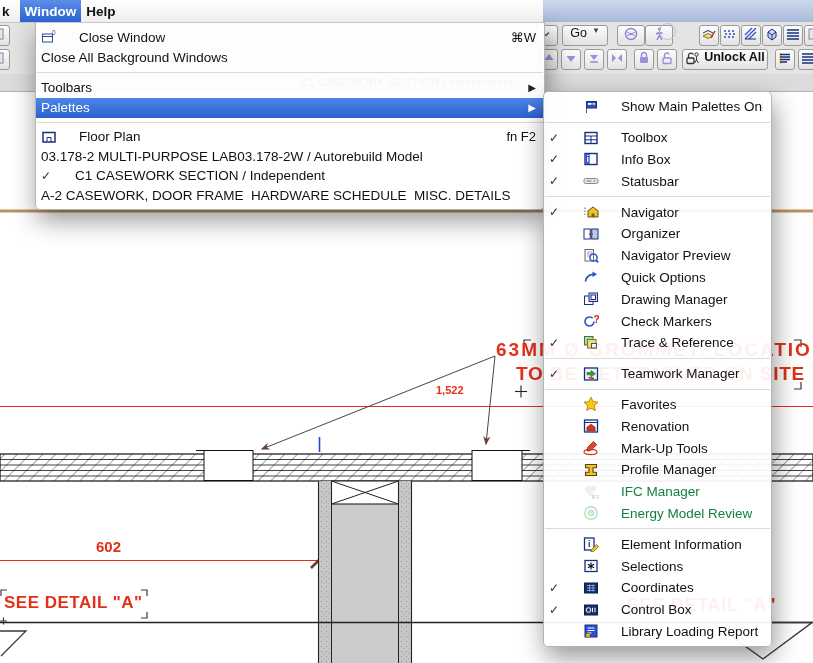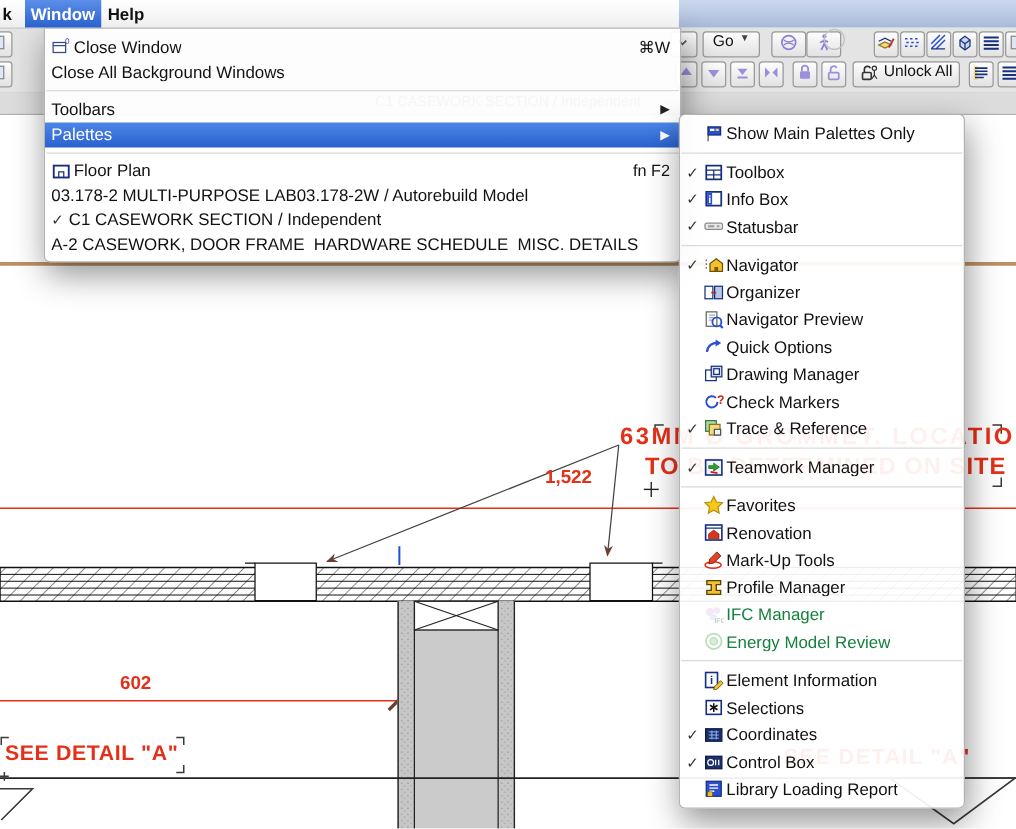--- a/index.html
+++ b/index.html
@@ -21,40 +21,40 @@
   .tbtn{position:absolute;height:21px;border:1px solid #9a9a9a;border-radius:3px;
         background:linear-gradient(#fdfdfd,#e2e2e2);display:flex;justify-content:center;
         box-sizing:border-box;font-size:12.5px;color:#111;}
   .tbtn svg{display:block;}
   .tb-circle{position:absolute;width:15px;height:15px;border-radius:50%;border:1.5px solid #c2c2c2;background:transparent;}
   
   .menu{position:absolute;background:rgba(255,255,255,0.93);border:1px solid #b4b4b4;
         box-shadow:2px 10px 26px rgba(0,0,0,.42);font-size:13.5px;color:#111;padding:4px 0;}
   #window-menu{left:35px;top:22px;width:508px;border-radius:0 0 5px 5px;z-index:20;}
   #palettes-submenu{left:543px;top:91px;width:227px;border-radius:5px;z-index:21;}
-  .mrow{display:flex;align-items:center;padding:0 8px 0 5px;position:relative;box-sizing:border-box;}
+  .mrow{display:flex;align-items:center;padding:0 8px 0 5px;position:relative;box-sizing:border-box;gap:20px;}
   #window-menu .mrow{height:20.5px;}
   #window-menu .mrow.winitem{height:19.5px;}
   #palettes-submenu .mrow{height:21.8px;}
   .mrow.hl{background:linear-gradient(#4d86e8,#2a61ce);color:#fff;}
   .mrow .chk{width:14px;flex:0 0 14px;font-size:12px;color:#333;}
   .mrow .chk.inline{width:auto;flex:0 0 auto;margin-right:4px;}
   .mrow .mi{flex:0 0 18px;width:18px;display:flex;align-items:center;}
   .mrow .lbl{white-space:pre;overflow:hidden;}
   .mrow .sc{margin-left:auto;font-size:13px;color:#111;white-space:pre;}
   .mrow .arr{margin-left:auto;font-size:10px;color:#222;}
   .mrow.hl .arr{color:#fff;}
   .mrow.disabled{color:#15803d;}
   .mrow.disabled .mi{opacity:.55;}
   .msep{border-top:1px solid #dadada;margin:4px 1px;}
   
   #canvas{position:absolute;left:0;top:91px;width:813px;height:572px;background:#fff;z-index:0;}
   #drawing{position:absolute;left:0;top:0;width:813px;height:663px;z-index:1;}
   .redtxt{position:absolute;color:#e43018;font-weight:bold;white-space:pre;line-height:1.05;}
-  #dim-1522{left:436px;top:374px;font-size:15px;}
+  #dim-1522{left:436px;top:385px;font-size:11px;}
   #dim-602{left:96px;top:539px;font-size:15px;}
   #note-line1{left:496px;top:340px;font-size:19px;letter-spacing:2px;}
   #note-line2{left:516px;top:364px;font-size:19px;letter-spacing:.8px;}
   #see-detail-left{left:4px;top:594px;font-size:17px;letter-spacing:.5px;}
   #see-detail-right{left:627px;top:596px;font-size:17.5px;letter-spacing:1px;}
 </style>
 </head>
 <body>
 
 <div id="stage">
@@ -248,21 +248,21 @@
           <path d="M5.5 8V5.5a2.5 2.5 0 0 1 4.8-1" fill="none" stroke="#9a90da" stroke-width="1.4"></path>
         </svg>
       </div>
       <div class="tbtn" style="left: 682px; top: 27px; width: 86px;">
         <svg width="16" height="16" viewBox="0 0 16 16">
           <rect x="2" y="8" width="7" height="5.5" rx="1" fill="none" stroke="#333" stroke-width="1.3"></rect>
           <path d="M3.5 8V5.5A2.5 2.5 0 0 1 8.3 4.6" fill="none" stroke="#333" stroke-width="1.3"></path>
           <circle cx="11.5" cy="4.5" r="1.7" fill="none" stroke="#333"></circle>
           <path d="M11.5 6.5v3.5l-2 3M11.5 10l2 3" stroke="#333" fill="none"></path>
         </svg>
-        <span style="margin-left:3px;">Unlock All</span>
+        <span style="margin-left:3px;font-weight:bold;">Unlock All</span>
       </div>
       <div class="tbtn" style="left: 775px; top: 27px; width: 20px;">
         <svg width="16" height="16" viewBox="0 0 16 16">
           <rect x="2" y="3" width="3" height="11" fill="#f3da7a"></rect>
           <path d="M3 4.5h10M3 7h10M3 9.5h10M3 12h7" stroke="#16307e" stroke-width="1.3"></path>
         </svg>
       </div>
       <div class="tbtn" style="left: 798px; top: 27px; width: 20px;">
         <svg width="16" height="16" viewBox="0 0 16 16">
           <path d="M2 4h12M2 7h12M2 10h12M2 13h12" stroke="#16307e" stroke-width="1.6"></path>

